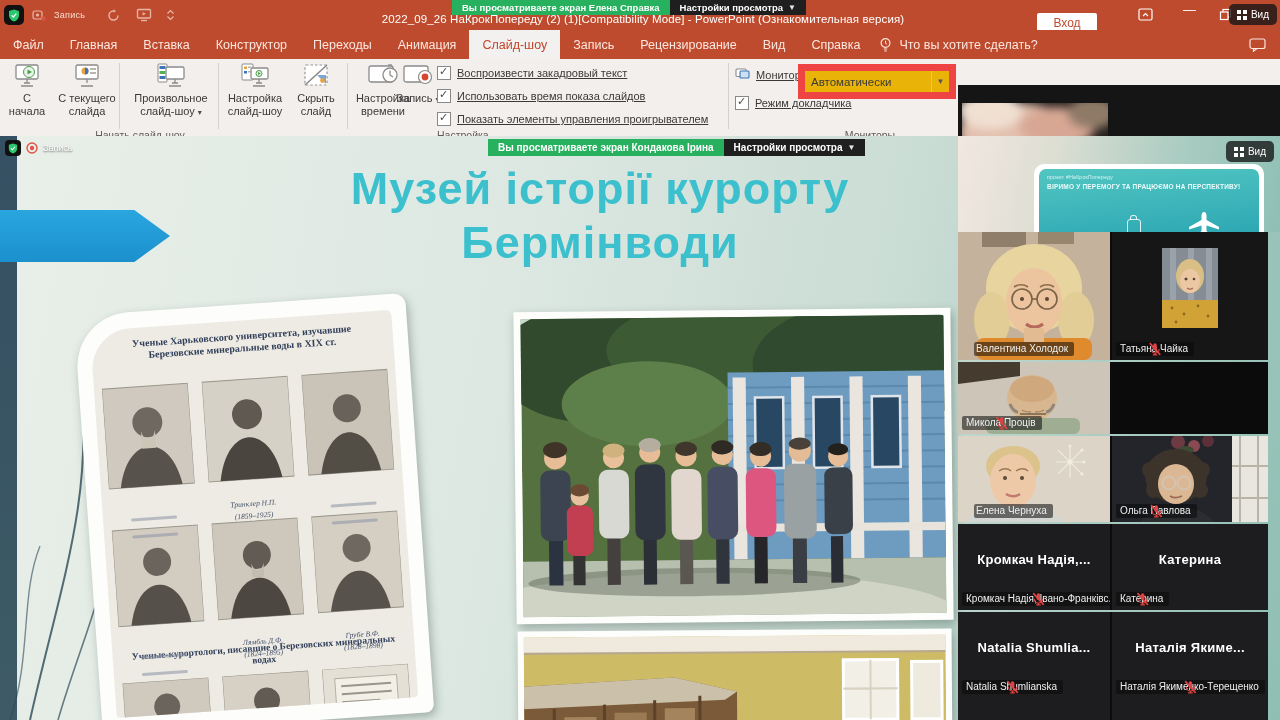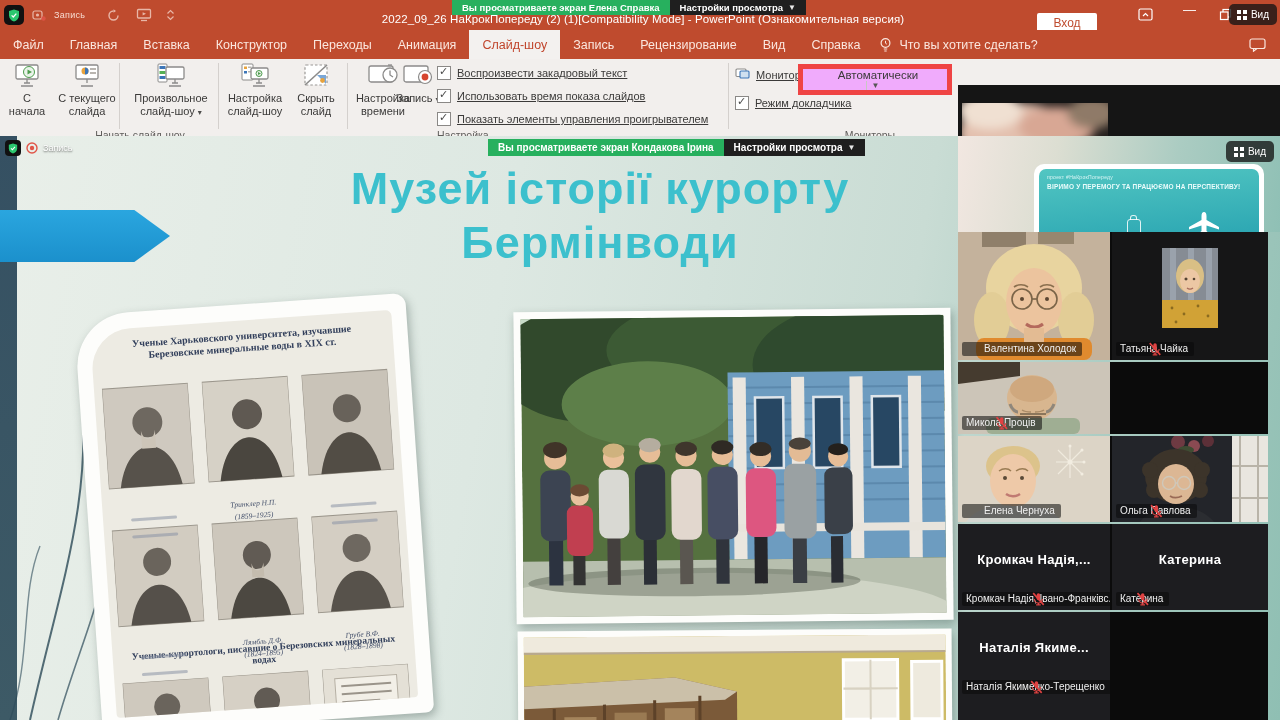--- a/index.html
+++ b/index.html
@@ -33,22 +33,22 @@
   .tellme{display:flex;align-items:center;gap:7px;color:#fbe7df;font-size:12.5px;padding-left:6px;}
   
   #ribbon{left:0;top:59px;width:1280px;height:77px;background:#f2efed;overflow:hidden;z-index:4;}
   .bigbtn{position:absolute;top:3px;text-align:center;font-size:11px;color:#3b3a39;line-height:13px;}
   .bigbtn svg{display:block;margin:0 auto 2px auto;}
   .vsep{position:absolute;top:4px;width:1px;height:66px;background:#d4d0cd;}
   .cbrow{position:absolute;display:flex;align-items:center;gap:6px;font-size:11px;color:#3b3a39;white-space:nowrap;text-decoration:underline;}
   .cbx{width:12px;height:12px;background:#fff;border:1px solid #8a8886;position:relative;flex:none;}
   .cbx::after{content:"✓";position:absolute;left:1px;top:-2px;font-size:11px;color:#4a4a4a;}
   .grplabel{position:absolute;top:70px;font-size:10.5px;color:#5f5d5b;white-space:nowrap;}
-  .dropdown{position:absolute;left:798px;top:5px;width:144px;height:21px;background:#f0abfc;border:5px solid #ef4444;
-            display:flex;align-items:center;font-size:11.5px;color:#3b3a39;flex-direction:column;}
+  .dropdown{position:absolute;left:798px;top:5px;width:144px;height:21px;background:#eab308;border:7px solid #ef4444;
+            display:flex;align-items:center;font-size:11.5px;color:#3b3a39;}
   .dropdown .val{flex:1;padding-left:6px;}
   .dropdown .dbtn{width:17px;height:100%;border-left:1px solid #c8c6c4;display:flex;align-items:center;justify-content:center;font-size:8px;color:#555;}
   
   #share{left:0;top:136px;width:1280px;height:584px;overflow:hidden;z-index:6;
          background:linear-gradient(100deg,#e9efe9 0%,#dde8e2 38%,#c9dcd4 68%,#a3c8be 88%,#8fbfb3 100%);}
   #leftband{left:0;top:0;width:17px;height:584px;background:linear-gradient(#355062,#3d5a66);}
   #bluearrow{left:0;top:74px;width:170px;height:52px;background:linear-gradient(#2aa6df,#1b90cc);
              clip-path:polygon(0 0,79% 0,100% 50%,79% 100%,0 100%);}
   .slide-title{left:130px;top:26px;width:940px;text-align:center;color:#3cc0cd;font-weight:bold;
                font-size:45px;line-height:54px;letter-spacing:1px;}
@@ -67,21 +67,21 @@
   .pcap.blur{color:transparent;}
   .pcap.blur::after{content:"";display:block;height:3px;width:46px;margin:2px auto 0;background:#8b93a6;opacity:.55;border-radius:2px;}
   #photo-group{left:515px;top:174px;width:437px;height:312px;transform:rotate(-.6deg);padding:7px;box-sizing:border-box;}
   #photo-interior{left:518px;top:494px;width:434px;height:130px;transform:rotate(-.4deg);padding:6px;box-sizing:border-box;}
   .photo svg{display:block;width:100%;height:100%;}
   
   .ptile{position:relative;background:#1d1d20;overflow:hidden;}
   .ptile svg{position:absolute;inset:0;width:100%;height:100%;}
   .plabel{position:absolute;left:4px;bottom:4px;display:flex;align-items:center;gap:4px;
           background:rgba(10,10,10,.55);border-radius:2px;padding:1px 6px 2px 4px;color:#efefef;font-size:10px;white-space:nowrap;max-width:94%;overflow:hidden;}
-  .plabel.nomic{padding-left:22px;}
+  .plabel.nomic{padding-left:2px;margin-left:12px;}
   .cname{position:absolute;left:0;right:0;top:32%;text-align:center;color:#fff;font-weight:bold;font-size:13px;letter-spacing:.3px;}
   .row{position:absolute;left:958px;width:310px;display:grid;grid-template-columns:152px 156px;gap:2px;background:#0b0b0b;z-index:7;}
   #p-partial{left:958px;top:85px;width:322px;height:51px;background:#151515;overflow:hidden;z-index:7;}
   #p-preview{left:958px;top:136px;width:322px;height:96px;overflow:hidden;z-index:7;
              background:linear-gradient(100deg,#f2e7e1 0%,#dcded2 30%,#abccc2 66%,#8fc0b5 100%);}
   .pv-card{position:absolute;left:76px;top:28px;width:230px;height:80px;background:#fff;border-radius:10px;padding:5px;box-sizing:border-box;}
   .pv-inner{width:100%;height:100%;border-radius:7px;background:linear-gradient(175deg,#52c6c2,#2aa5b2);
             color:#eafcfb;padding:5px 8px;box-sizing:border-box;position:relative;overflow:hidden;}
   .pv-proj{font-size:5px;letter-spacing:.3px;opacity:.9;}
   .pv-slogan{font-size:6.5px;font-weight:bold;margin-top:3px;letter-spacing:.2px;}
@@ -703,20 +703,32 @@
           <path d="M6 9.5V11M4 11h4" stroke="#e04343"></path>
           <path d="M1.5 1 10.5 11" stroke="#e04343" stroke-width="1.4"></path>
         </svg>
       <span>Катерина</span>
     </div>
   </div>
 </div>
 
 <div class="row" style="top:612px;height:108px">
   <div class="ptile">
+    <div class="cname" style="top:26%">Natalia  Shumlia...</div>
+    <div class="plabel" style="bottom:26px">
+      <svg class="micsvg" width="10" height="11" viewBox="0 0 12 12">
+          <rect x="4.5" y="1" width="3" height="6" rx="1.5" fill="#e04343"></rect>
+          <path d="M2.5 6a3.5 3.5 0 0 0 7 0" stroke="#e04343" fill="none"></path>
+          <path d="M6 9.5V11M4 11h4" stroke="#e04343"></path>
+          <path d="M1.5 1 10.5 11" stroke="#e04343" stroke-width="1.4"></path>
+        </svg>
+      <span>Natalia Shumlianska</span>
+    </div>
+  </div>
+  <div class="ptile">
     <div class="cname" style="top:26%">Наталія Якиме...</div>
     <div class="plabel" style="bottom:26px">
       <svg class="micsvg" width="10" height="11" viewBox="0 0 12 12">
           <rect x="4.5" y="1" width="3" height="6" rx="1.5" fill="#e04343"></rect>
           <path d="M2.5 6a3.5 3.5 0 0 0 7 0" stroke="#e04343" fill="none"></path>
           <path d="M6 9.5V11M4 11h4" stroke="#e04343"></path>
           <path d="M1.5 1 10.5 11" stroke="#e04343" stroke-width="1.4"></path>
         </svg>
       <span>Наталія Якименко-Терещенко</span>
     </div>

